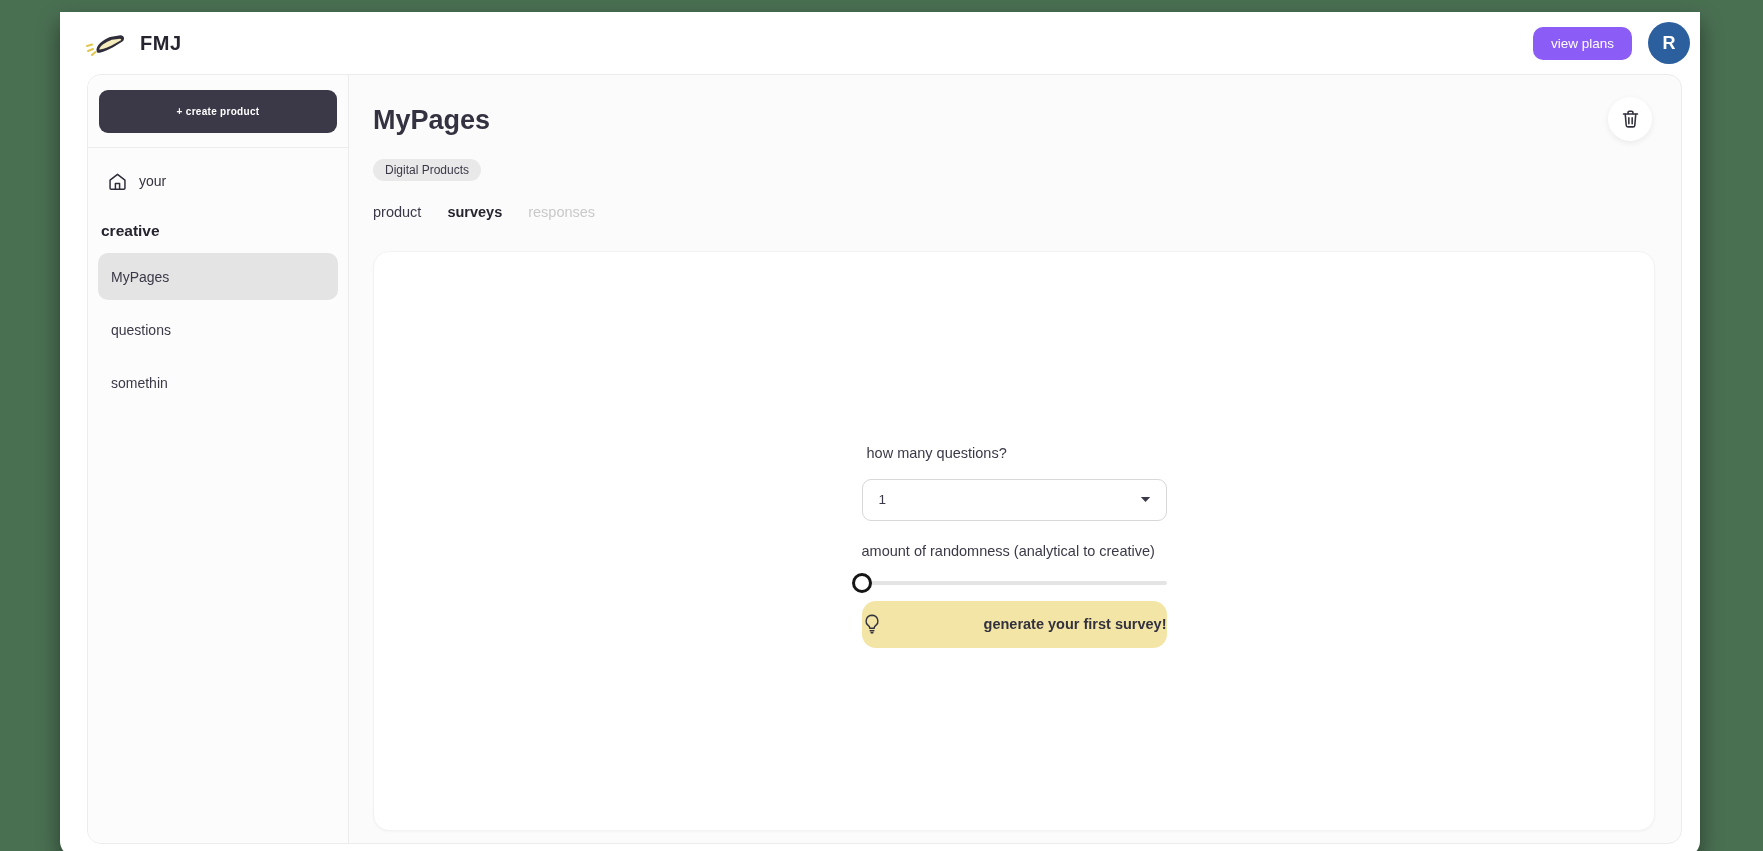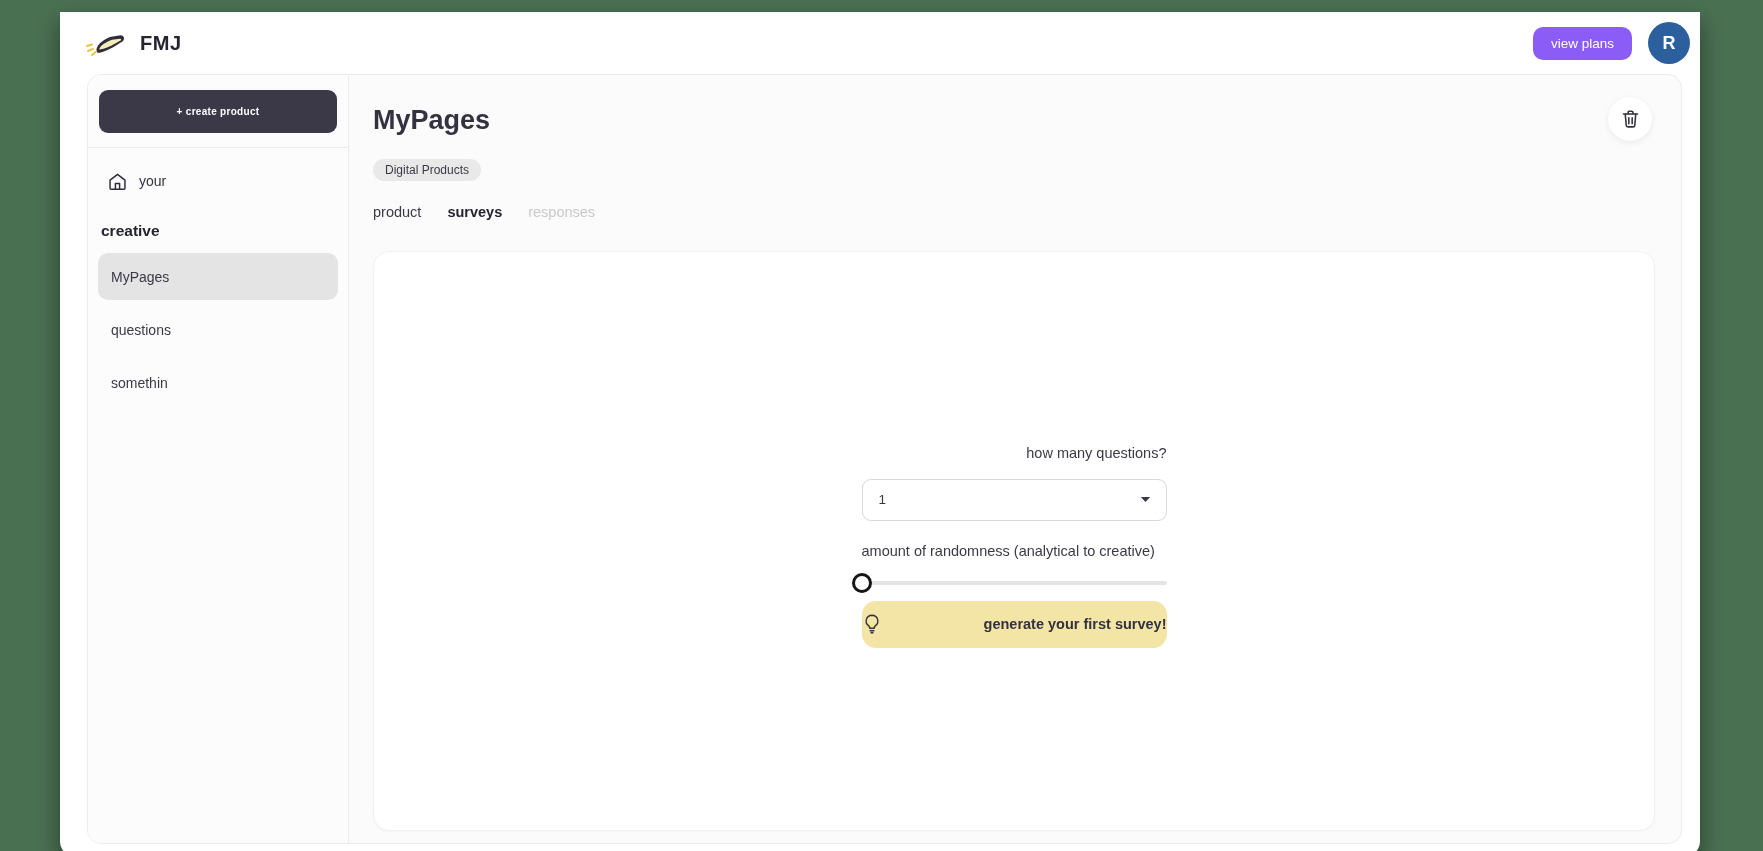--- a/index.html
+++ b/index.html
@@ -74,21 +74,21 @@
     justify-content:center; box-shadow:0 2px 6px rgba(0,0,0,0.07);
   }
   .card {
     flex:1; margin-top:31px; background:#ffffff; border:1px solid #f2f2f2; border-radius:16px;
     box-shadow:0 1px 2px rgba(0,0,0,0.03);
     display:flex; align-items:center; justify-content:center;
   }
   
   .survey-form { width:305px; display:flex; flex-direction:column; margin-top:10px; }
   .field-label { font-size:14.5px; color:#3b3947; }
-  .label-questions { padding-left:5px; margin-bottom:18px;text-align:right; }
+  .label-questions { padding-left:5px; margin-bottom:18px; }
   .select-box {
     height:42px; background:#fff; border:1px solid #d8d8d8; border-radius:9px;
     display:flex; align-items:center; justify-content:space-between; padding:0 15px 0 16px;
     font-size:13.5px; color:#3b3947; cursor:pointer;
   }
   .label-randomness { margin-top:22px; margin-bottom:14px; white-space:nowrap; }
   .slider { position:relative; height:20px; margin-bottom:8px; cursor:pointer; }
   .slider-track { position:absolute; left:0; right:0; top:8px; height:4px; background:#e4e4e4; border-radius:2px; }
   .slider-thumb {
     position:absolute; top:0; width:20px; height:20px; border-radius:50%;

